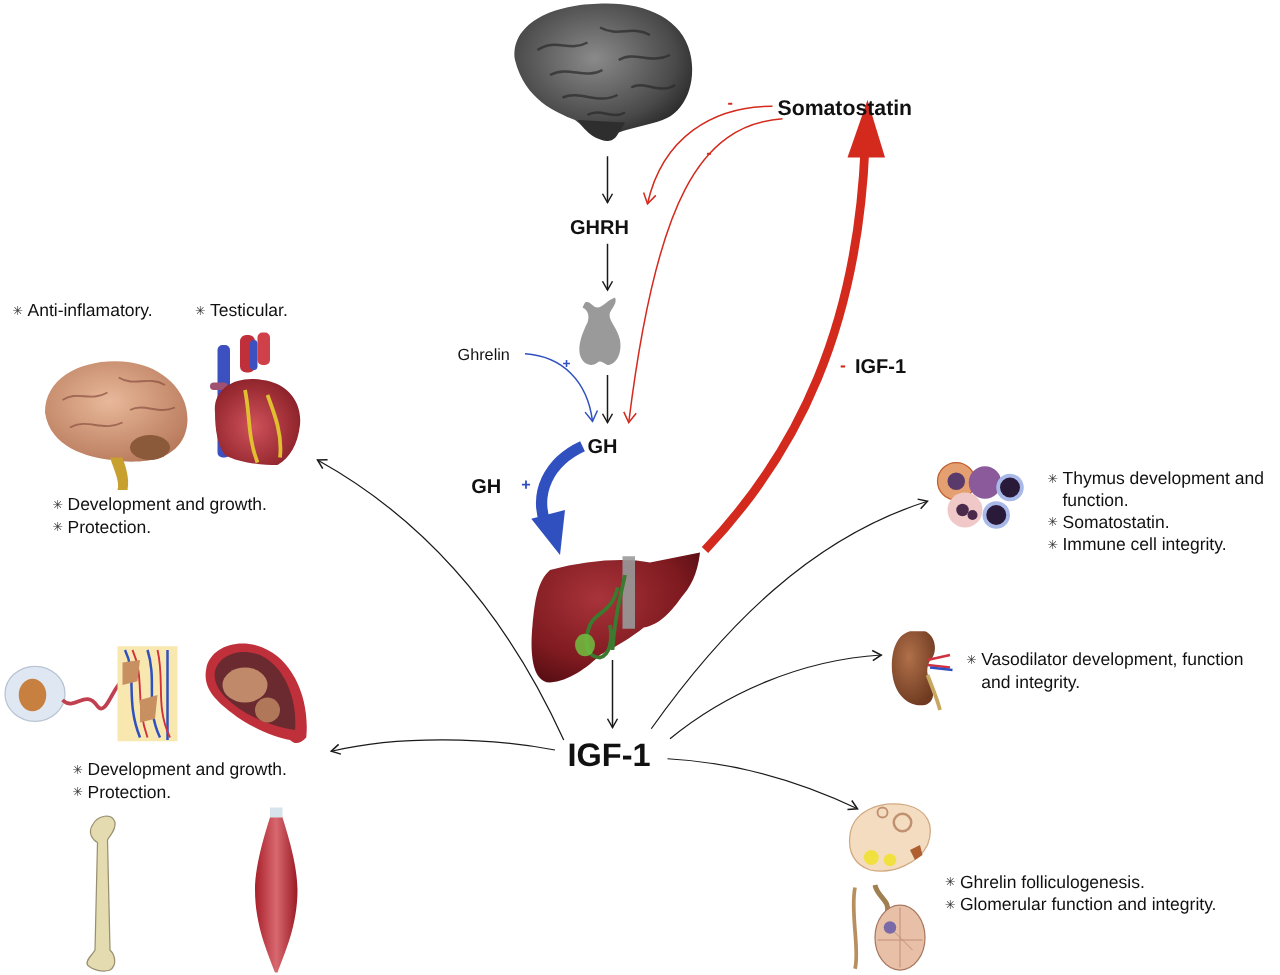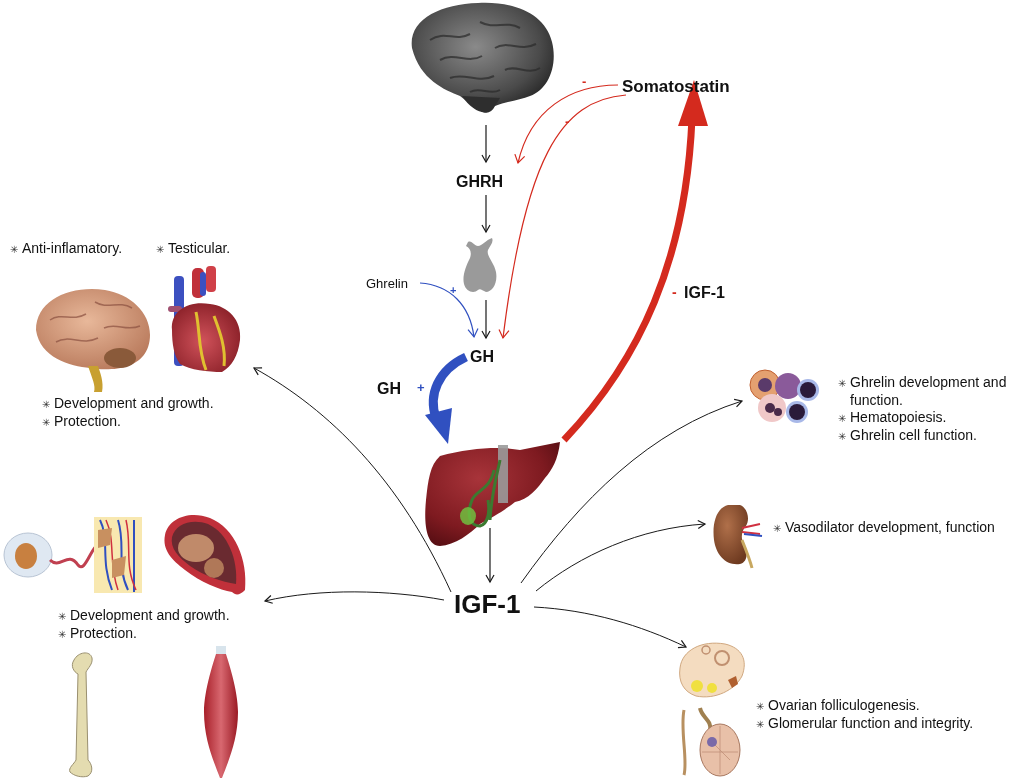--- a/index.html
+++ b/index.html
@@ -226,42 +226,45 @@
       <span class="txt">Development and growth.</span>
     </div>
   <div class="row">
       <span class="star">✳</span>
       <span class="txt">Protection.</span>
     </div>
 </div>
 <div class="note" style="left:838px; top:374px;">
   <div class="row">
       <span class="star">✳</span>
-      <span class="txt">Ghrelin development and</span>
+      <span class="txt">Thymus development and</span>
     </div>
   <div class="row">
       <span class="txt cont">function.</span>
     </div>
   <div class="row">
       <span class="star">✳</span>
-      <span class="txt">Hematopoiesis.</span>
-    </div>
-  <div class="row">
-      <span class="star">✳</span>
-      <span class="txt">Ghrelin cell function.</span>
+      <span class="txt">Somatostatin.</span>
+    </div>
+  <div class="row">
+      <span class="star">✳</span>
+      <span class="txt">Immune cell integrity.</span>
     </div>
 </div>
 <div class="note" style="left:773px; top:519px;">
   <div class="row">
       <span class="star">✳</span>
       <span class="txt">Vasodilator development, function</span>
     </div>
+  <div class="row">
+      <span class="txt cont">and integrity.</span>
+    </div>
 </div>
 <div class="note" style="left:756px; top:697px;">
   <div class="row">
       <span class="star">✳</span>
-      <span class="txt">Ovarian folliculogenesis.</span>
+      <span class="txt">Ghrelin folliculogenesis.</span>
     </div>
   <div class="row">
       <span class="star">✳</span>
       <span class="txt">Glomerular function and integrity.</span>
     </div>
 </div>
 
 </body></html>

